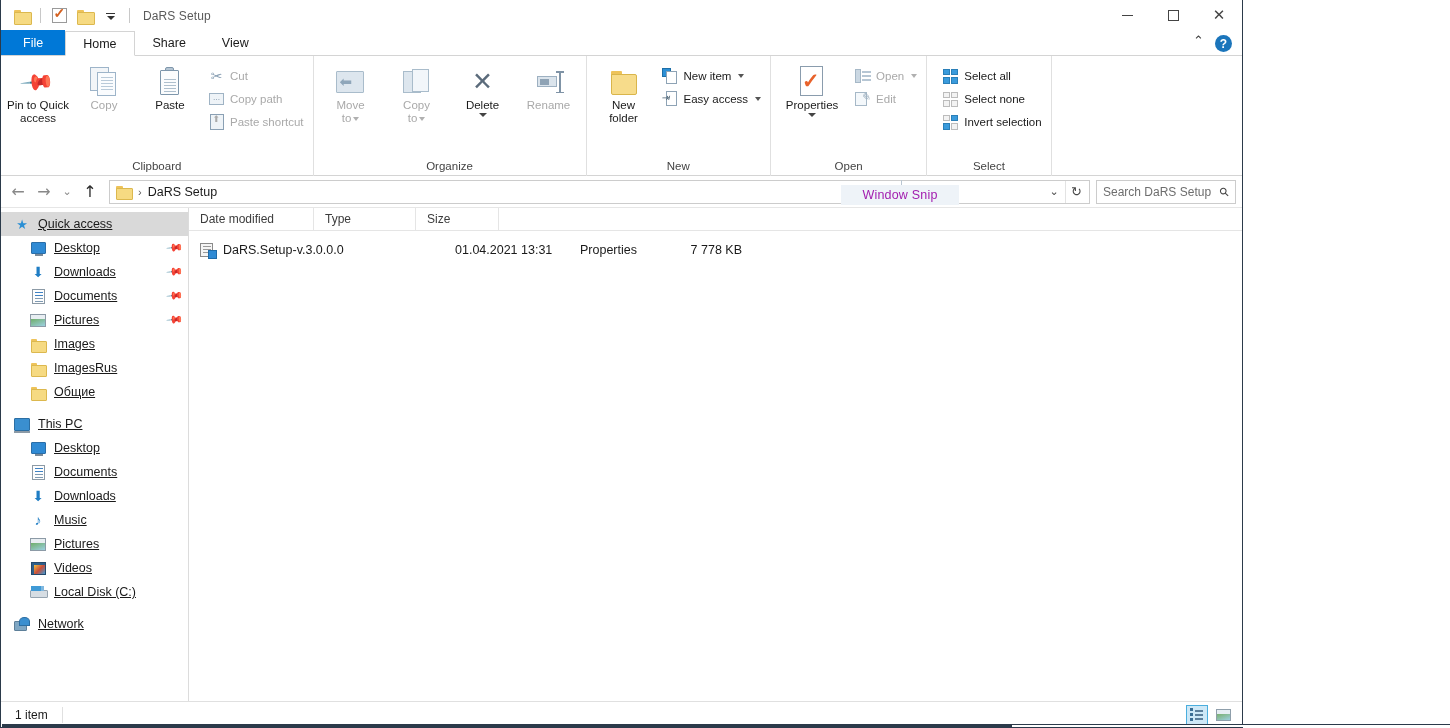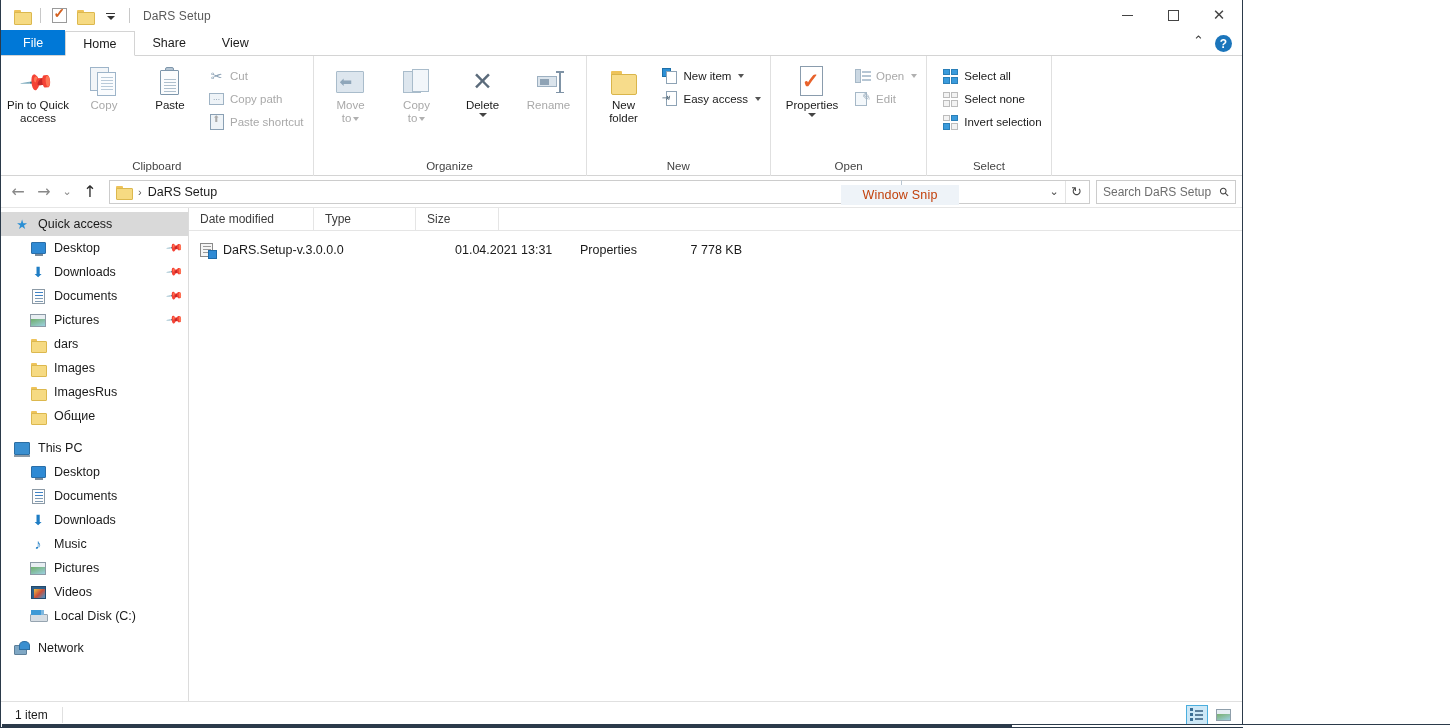--- a/index.html
+++ b/index.html
@@ -230,21 +230,21 @@
   .ic-selall { width:15px; height:15px; display:grid; grid-template-columns:1fr 1fr; grid-template-rows:1fr 1fr; gap:1.5px; }
   .ic-selall i { background:#3a9bdc; border:1px solid #2a7fb8; }
   .ic-selnone { width:15px; height:15px; display:grid; grid-template-columns:1fr 1fr; grid-template-rows:1fr 1fr; gap:1.5px; }
   .ic-selnone i { background:#f3f3f3; border:1px solid #bcbcbc; }
   .ic-invert { width:15px; height:15px; display:grid; grid-template-columns:1fr 1fr; grid-template-rows:1fr 1fr; gap:1.5px; }
   .ic-invert i:nth-child(1),.ic-invert i:nth-child(4) { background:#f3f3f3; border:1px solid #bcbcbc; }
   .ic-invert i:nth-child(2),.ic-invert i:nth-child(3) { background:#3a9bdc; border:1px solid #2a7fb8; }
 
   .snip-overlay {
     position: absolute; left: 840px; top: 129px; width: 118px; height: 20px;
-    background: #eef3f8; color: #c2410c; font-size: 12.5px;
+    background: #eef3f8; color: #a21caf; font-size: 12.5px;
     display: flex; align-items: center; justify-content: center;
     letter-spacing: .2px;
   }
   .snip-tick { position:absolute; left:900px; top:124px; width:1px; height:14px; background:#b9c6d2; }
 
   
   .addrbar {
     height: 31px; min-height: 31px; display: flex; align-items: center;
     background: #ffffff; padding: 0 6px 0 4px; gap: 0;
   }
@@ -284,21 +284,21 @@
     border-right: 1px solid #dcdcdc;
     padding-top: 4px; overflow: hidden;
   }
   .nav-item {
     height: 24px; display: flex; align-items: center;
     font-size: 12.5px; color: #1a1a1a; padding-right: 6px;
     position: relative;
   }
   .nav-item.selected { background: #d9d9d9; }
   .nav-ico { width: 22px; display:flex; align-items:center; justify-content:center; margin-right: 5px; }
-  .nav-label { white-space: nowrap; }
+  .nav-label { white-space: nowrap; text-decoration: underline; }
   .pin-mark { margin-left: auto; color: #8a8a8a; font-size: 11px; transform: rotate(40deg); }
   .lvl0 { padding-left: 10px; }
   .lvl1 { padding-left: 26px; }
   .nav-spacer { height: 8px; }
 
   .i-star { color:#2b8fd4; font-size:13px; }
   .i-desktop { width:15px; height:12px; background:#2f8ad4; border:1px solid #2a6ea8; border-radius:1px; position:relative;}
   .i-desktop::after{content:"";position:absolute;left:3px;bottom:-3px;width:8px;height:2px;background:#7a8a98;}
   .i-download { color:#1f7dc4; font-size:14px; line-height:14px;}
   .i-doc { width:13px; height:15px; background:#fdfdfd; border:1px solid #8c9aa6; position:relative;}
@@ -697,26 +697,20 @@
         <span class="nav-ico">
             <span class="i-pic"></span>
           </span>
         <span class="nav-label">Pictures</span>
         <span class="pin-mark">📌</span>
       </div>
       <div class="nav-item lvl1">
         <span class="nav-ico">
             <span class="i-folder"></span>
           </span>
-        <span class="nav-label">dars</span>
-      </div>
-      <div class="nav-item lvl1">
-        <span class="nav-ico">
-            <span class="i-folder"></span>
-          </span>
         <span class="nav-label">Images</span>
       </div>
       <div class="nav-item lvl1">
         <span class="nav-ico">
             <span class="i-folder"></span>
           </span>
         <span class="nav-label">ImagesRus</span>
       </div>
       <div class="nav-item lvl1">
         <span class="nav-ico">

